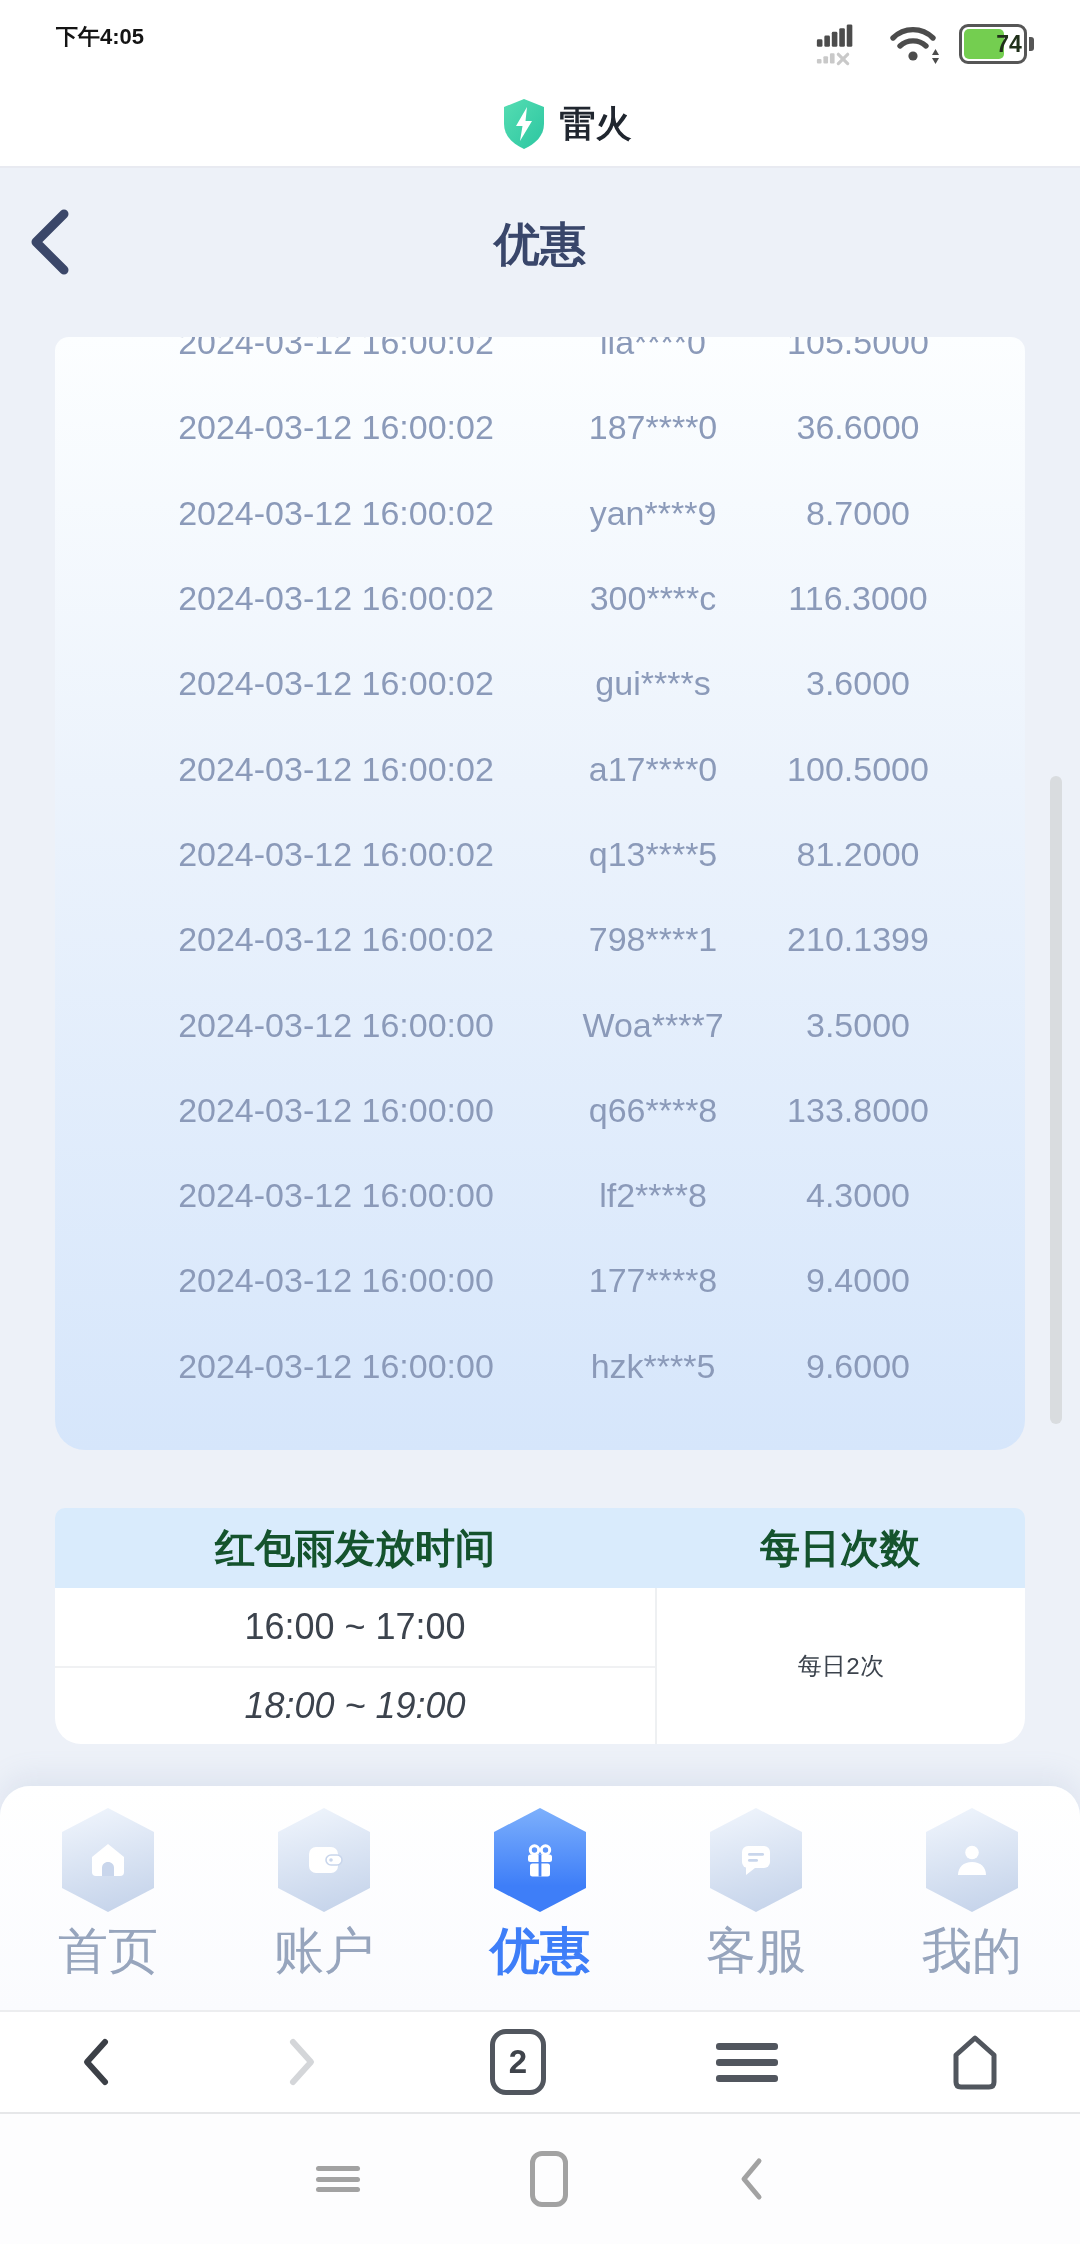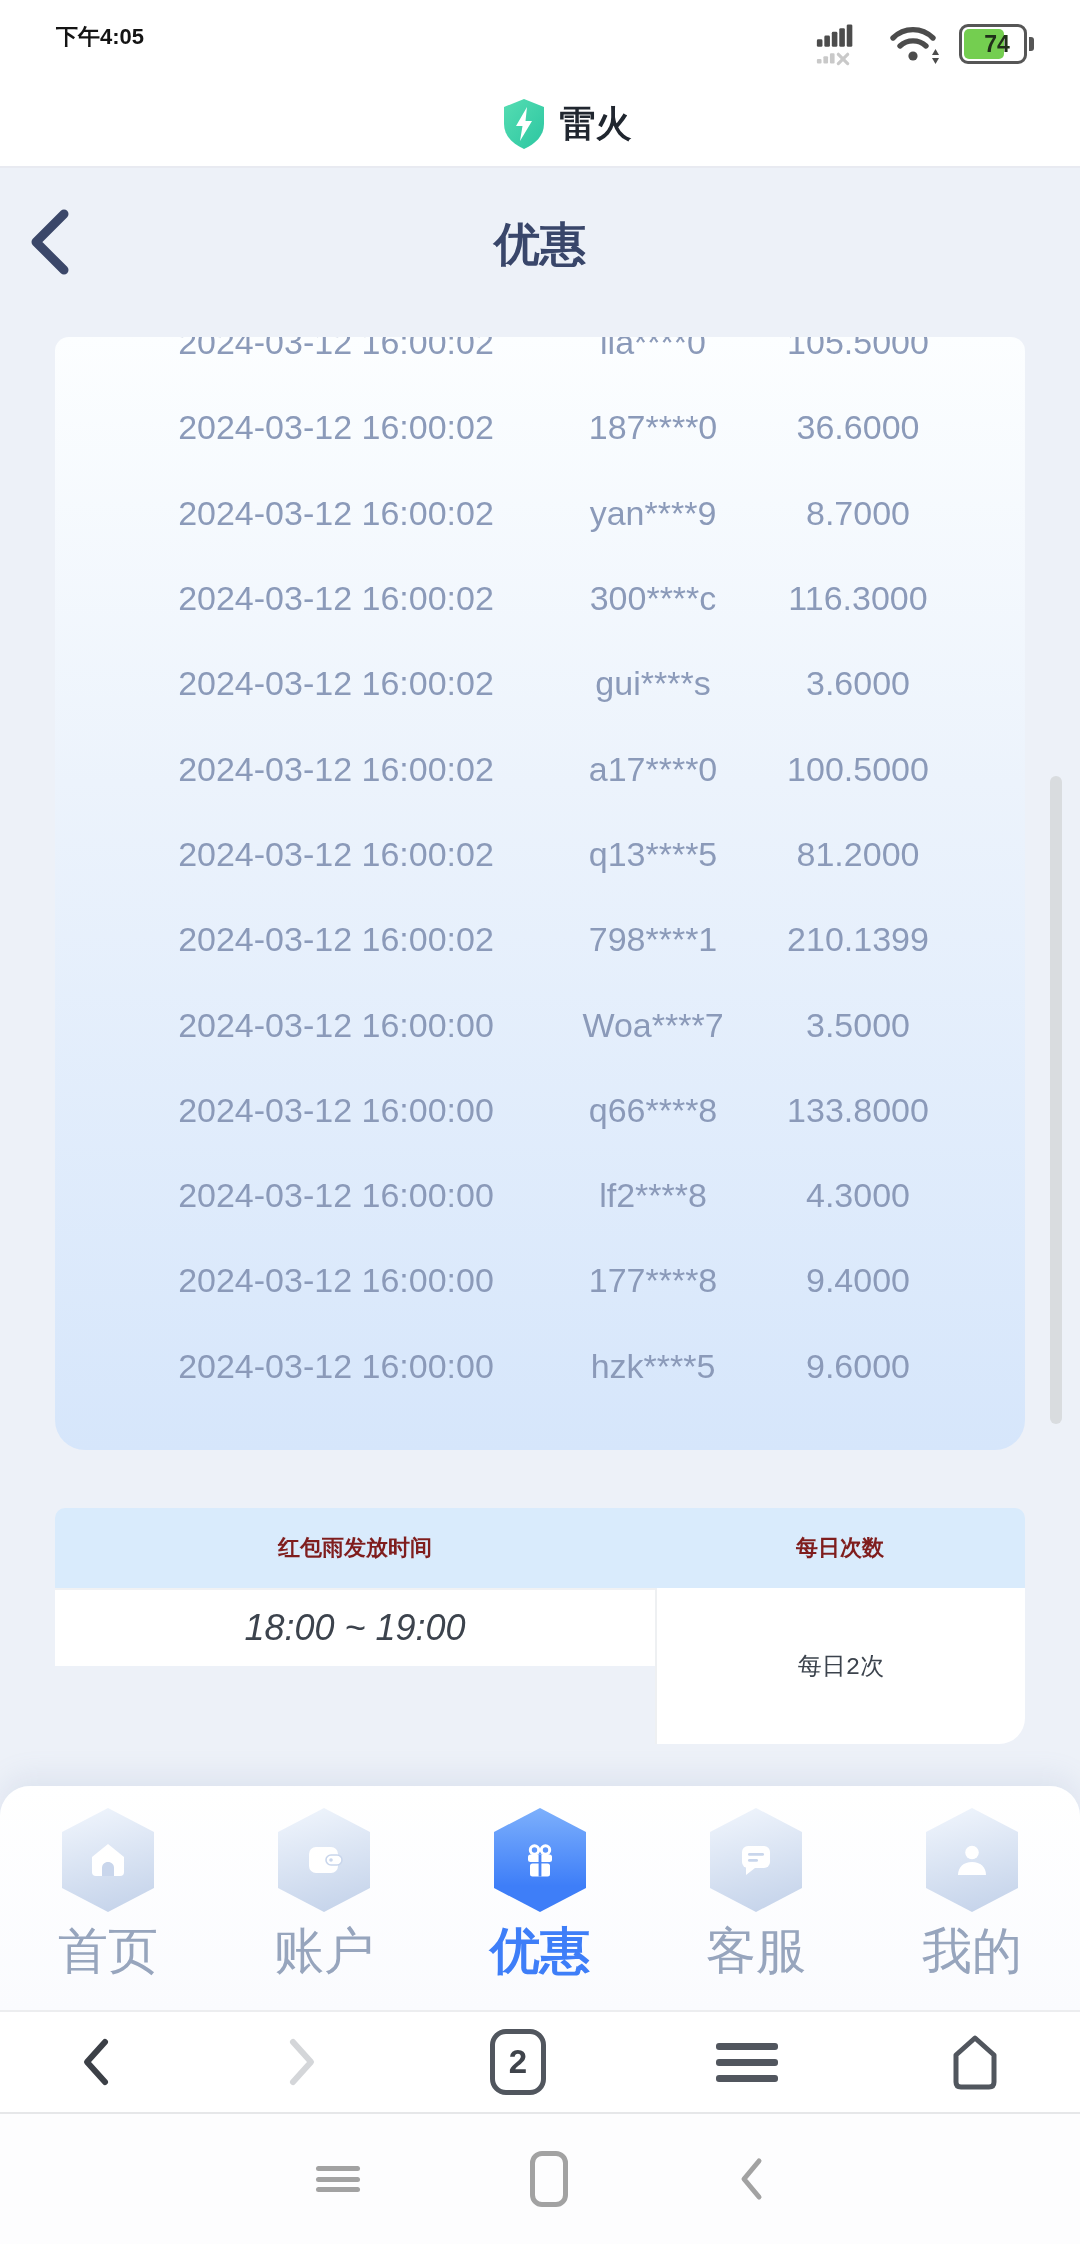--- a/index.html
+++ b/index.html
@@ -7,21 +7,21 @@
          font-family:"Liberation Sans","DejaVu Sans",sans-serif;}
 
   
   .app-header{position:absolute;left:0;top:0;width:1080px;height:168px;background:#ffffff;
               border-bottom:2px solid #e8eaf1;box-sizing:border-box;}
   .status-time{position:absolute;left:56px;top:22px;font-size:22px;font-weight:bold;color:#141414;}
   .status-icons{position:absolute;right:46px;top:20px;display:flex;align-items:center;gap:18px;height:48px;}
   .battery{display:flex;align-items:center;}
   .bat-body{position:relative;width:62px;height:34px;border:3px solid #565656;border-radius:9px;background:#fff;overflow:hidden;}
   .bat-fill{position:absolute;left:2px;top:2px;bottom:2px;width:64%;background:#74ce50;border-radius:5px;}
-  .bat-num{position:absolute;left:4px;top:0;width:100%;height:100%;display:flex;align-items:center;justify-content:center;
+  .bat-num{position:absolute;left:16px;top:0;width:100%;height:100%;display:flex;align-items:center;justify-content:center;
            font-size:23px;font-weight:bold;color:#20301a;}
   .bat-tip{width:5px;height:14px;background:#565656;border-radius:0 3px 3px 0;margin-left:2px;}
   .brand-row{position:absolute;left:0;top:98px;width:100%;display:flex;align-items:center;justify-content:center;gap:13px;padding-left:26px;}
   .brand-text{font-size:36px;font-weight:600;color:#20262f;}
 
   
   .back-btn{position:absolute;left:26px;top:208px;width:46px;height:68px;cursor:pointer;}
   .page-title{position:absolute;left:0;top:214px;width:100%;text-align:center;
               font-size:46px;font-weight:600;color:#39466a;}
 
@@ -35,21 +35,21 @@
   .rec-row span{text-align:center;font-size:34px;color:#8b9ab9;white-space:nowrap;}
 
   .scroll-thumb{position:absolute;right:18px;top:776px;width:12px;height:648px;
                 background:#d9dcdf;border-radius:6px;}
 
   
   .schedule{position:absolute;left:55px;top:1508px;width:970px;
             display:grid;grid-template-columns:600px 370px;grid-template-rows:80px 78px 78px;
             border-radius:10px 10px 26px 26px;overflow:hidden;}
   .sch-h{background:#d9ebfc;display:flex;align-items:center;justify-content:center;
-         font-size:22px;font-weight:bold;color:#7f1d1d;}
+         font-size:40px;font-weight:bold;color:#14532d;}
   .sch-time{background:#ffffff;display:flex;align-items:center;justify-content:center;
             font-size:36px;color:#3c434d;}
   .sch-time.second{border-top:2px solid #f0f1f3;font-style:italic;}
   .sch-count{grid-column:2;grid-row:2/4;background:#ffffff;border-left:2px solid #eef0f2;
              display:flex;align-items:center;justify-content:center;font-size:24px;color:#3c434d;font-family:Liberation Mono, monospace;}
 
   
   .tabbar{position:absolute;left:0;top:1786px;width:1080px;height:224px;
           background:linear-gradient(#ffffff,#fafbfe);border-radius:30px 30px 0 0;
           box-shadow:0 -10px 28px rgba(130,150,190,.14);display:flex;}
@@ -198,20 +198,21 @@
         <span>2024-03-12 16:00:00</span>
         <span>hzk****5</span>
         <span>9.6000</span>
       </div>
   </div>
   <div class="scroll-thumb"></div>
 
   <div class="schedule">
     <div class="sch-h">红包雨发放时间</div>
     <div class="sch-h">每日次数</div>
+    <div class="sch-time">16:00 ~ 17:00</div>
     <div class="sch-count">每日2次</div>
     <div class="sch-time second">18:00 ~ 19:00</div>
   </div>
 
   <div class="tabbar">
     <div class="tab">
       <div class="hex">
         <svg width="48" height="48" viewBox="0 0 48 48">
           <path d="M24 8 L40 21 V36 Q40 40 36 40 H12 Q8 40 8 36 V21 Z" fill="#ffffff"></path>
           <path d="M24 26 c3.5 0 6 2.5 6 6 v8 h-12 v-8 c0 -3.5 2.5 -6 6 -6 z" fill="#c9d6ec"></path>

